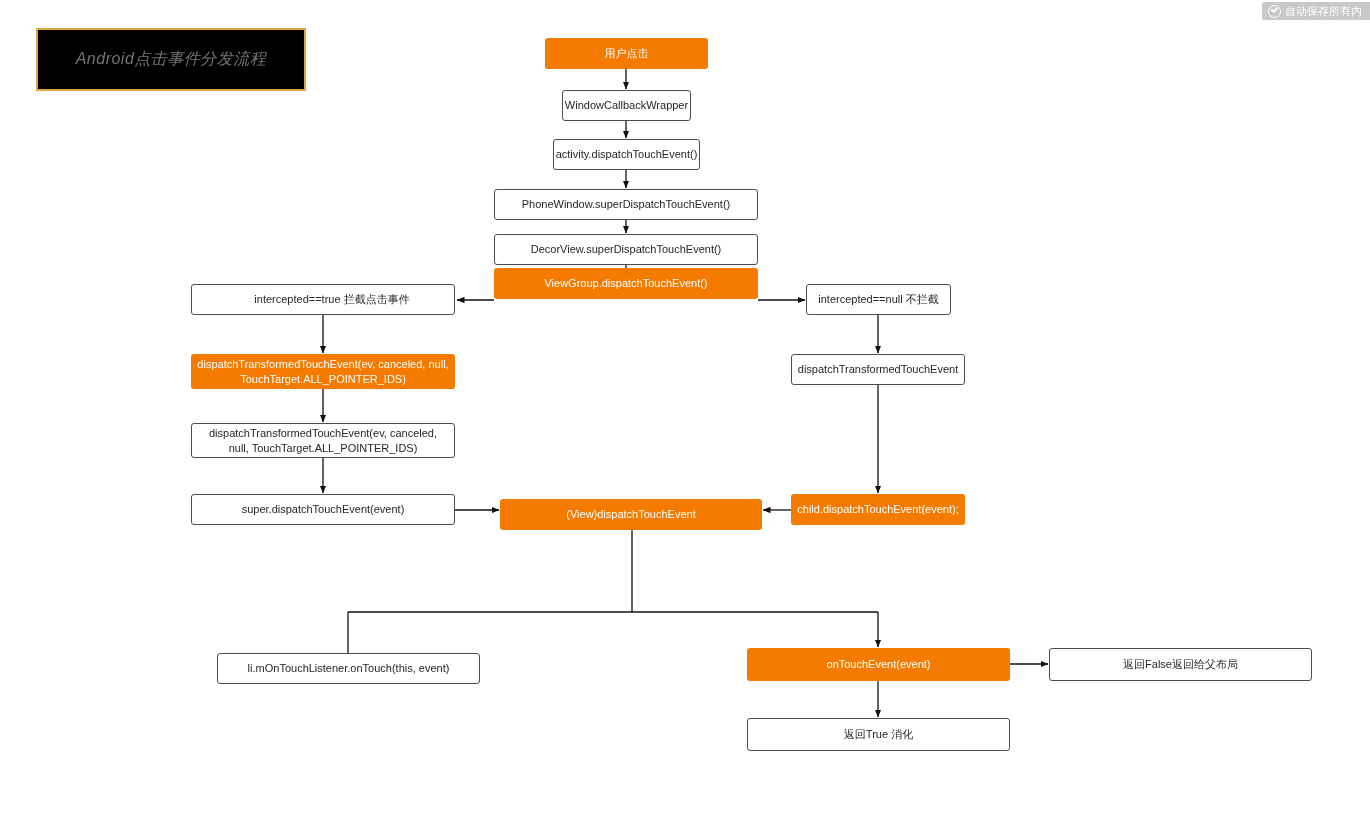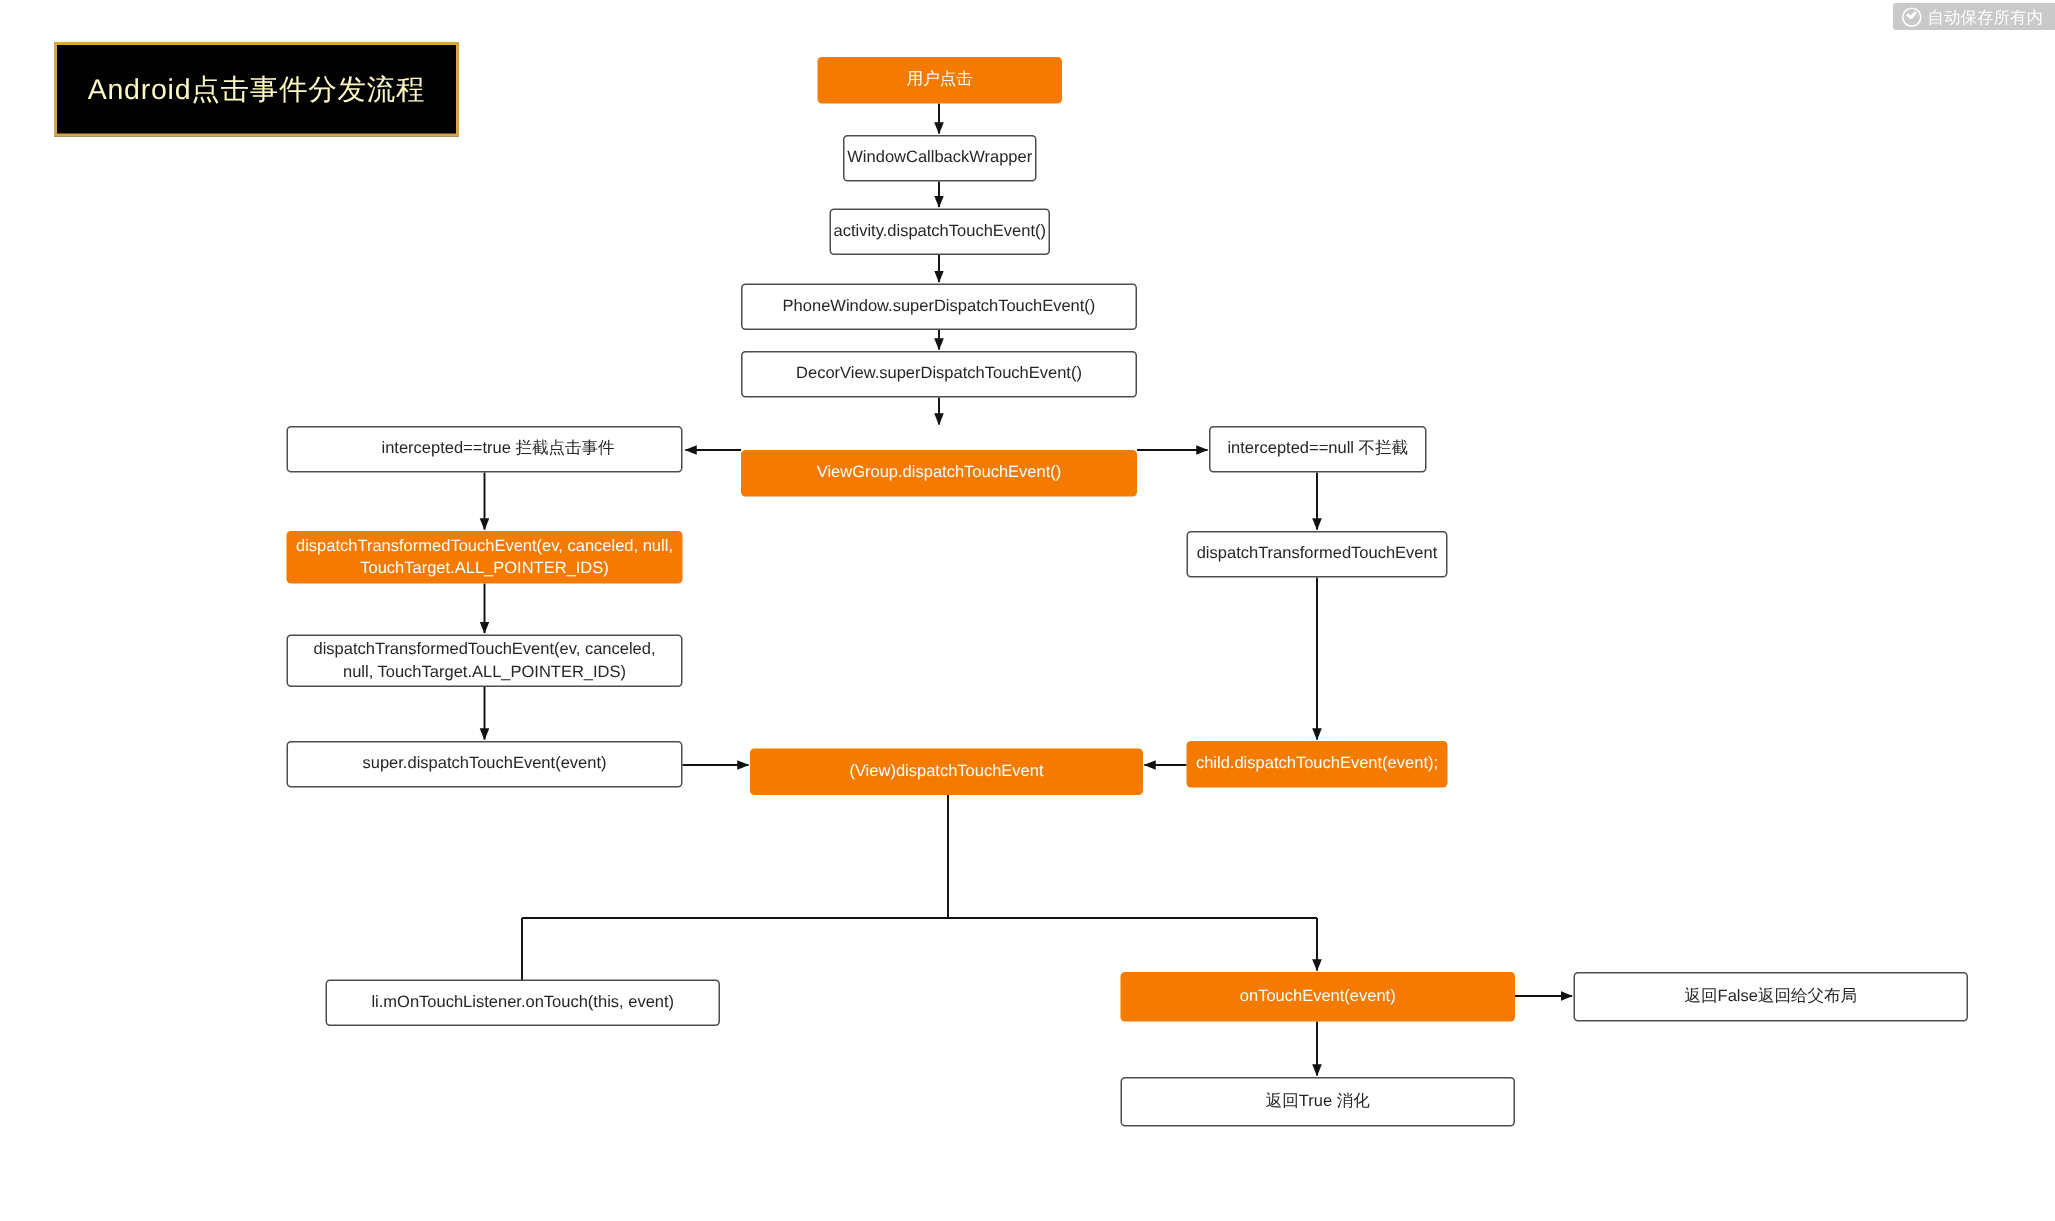--- a/index.html
+++ b/index.html
@@ -15,24 +15,25 @@
   
   .title-banner{
     position:absolute;
     left:36px;top:28px;width:270px;height:63px;
     background:#000000;
     border:2px solid #d9a441;
     box-sizing:border-box;
     display:flex;align-items:center;justify-content:center;
   }
   .title-banner span{
-    color:#fef9c3;
-    font-size:19px;
+    color:#737373;
+    font-size:16px;
     letter-spacing:.5px;
     white-space:nowrap;
+    font-style:italic;
   }
 
   
   .node{
     position:absolute;
     box-sizing:border-box;
     display:flex;align-items:center;justify-content:center;
     text-align:center;
     font-size:11px;
     line-height:15px;
@@ -139,21 +140,21 @@
     </div>
     <div class="node plain" style="left: 553px; top: 139px; width: 147px; height: 31px;">
       <span>activity.dispatchTouchEvent()</span>
     </div>
     <div class="node plain" style="left: 494px; top: 189px; width: 264px; height: 31px;">
       <span>PhoneWindow.superDispatchTouchEvent()</span>
     </div>
     <div class="node plain" style="left: 494px; top: 234px; width: 264px; height: 31px;">
       <span>DecorView.superDispatchTouchEvent()</span>
     </div>
-    <div class="node accent" style="left: 494px; top: 300px; width: 264px; height: 31px;">
+    <div class="node accent" style="left: 494px; top: 268px; width: 264px; height: 31px;">
       <span>ViewGroup.dispatchTouchEvent()</span>
     </div>
     <div class="node plain" style="left: 191px; top: 284px; width: 264px; height: 31px; padding-left: 24px;">
       <span>intercepted==true 拦截点击事件</span>
     </div>
     <div class="node plain" style="left: 806px; top: 284px; width: 145px; height: 31px;">
       <span>intercepted==null 不拦截</span>
     </div>
     <div class="node accent" style="left: 191px; top: 354px; width: 264px; height: 35px;">
       <span>dispatchTransformedTouchEvent(ev, canceled, null, TouchTarget.ALL_POINTER_IDS)</span>

